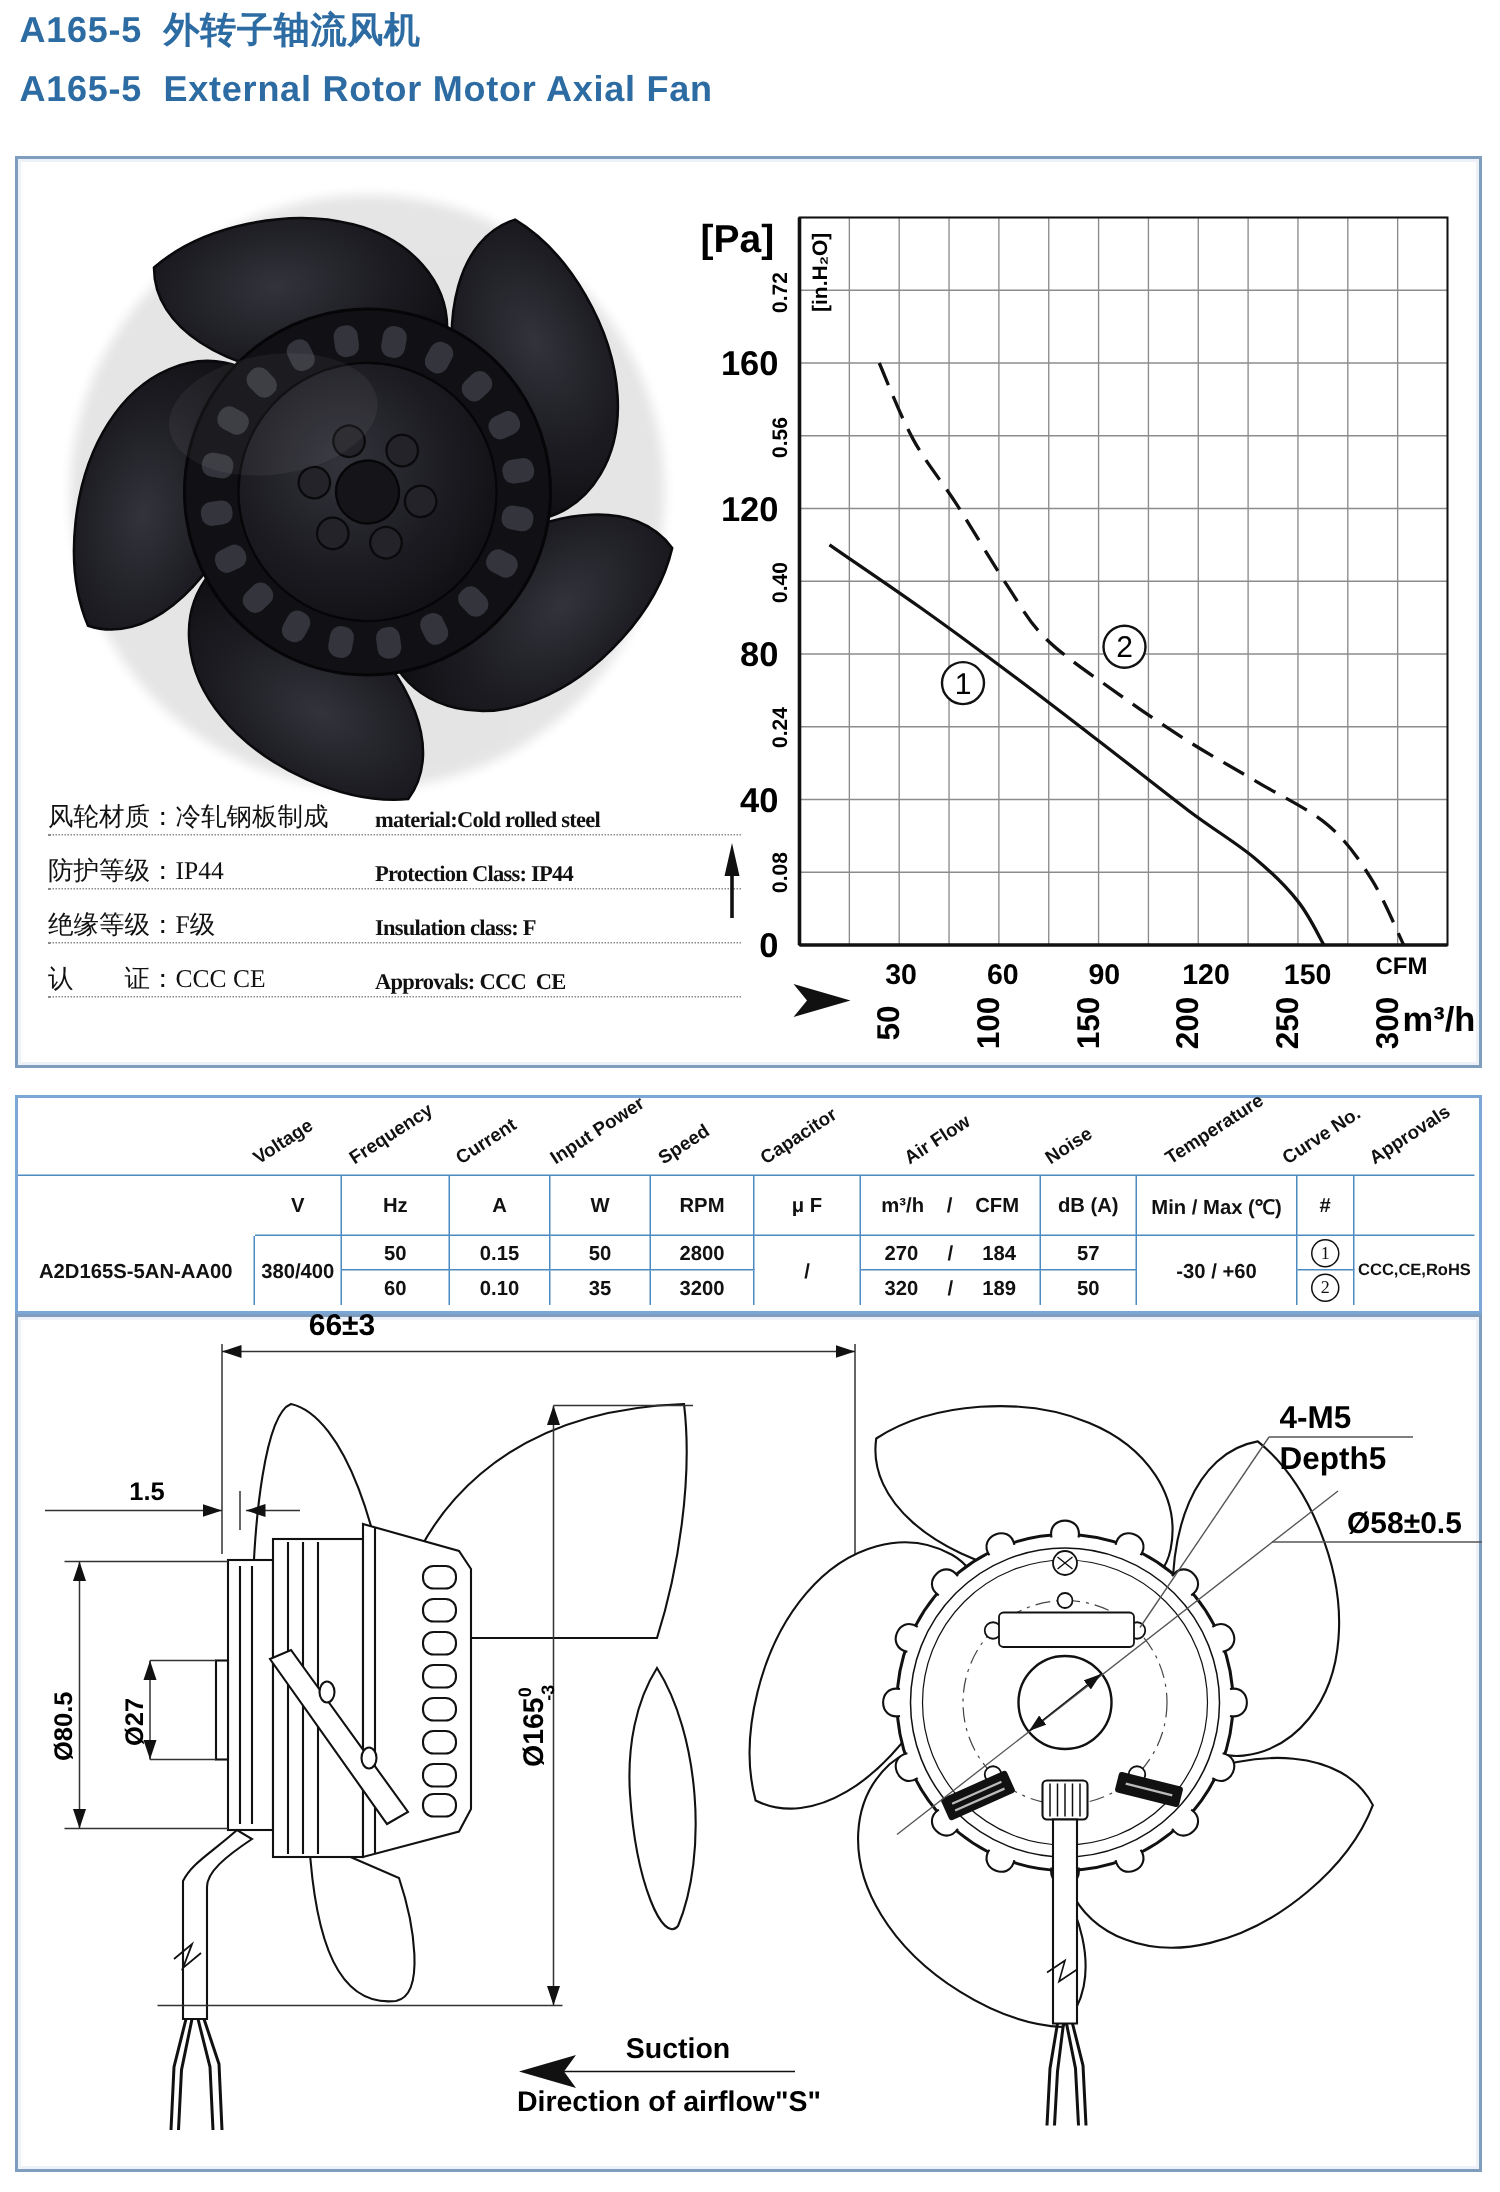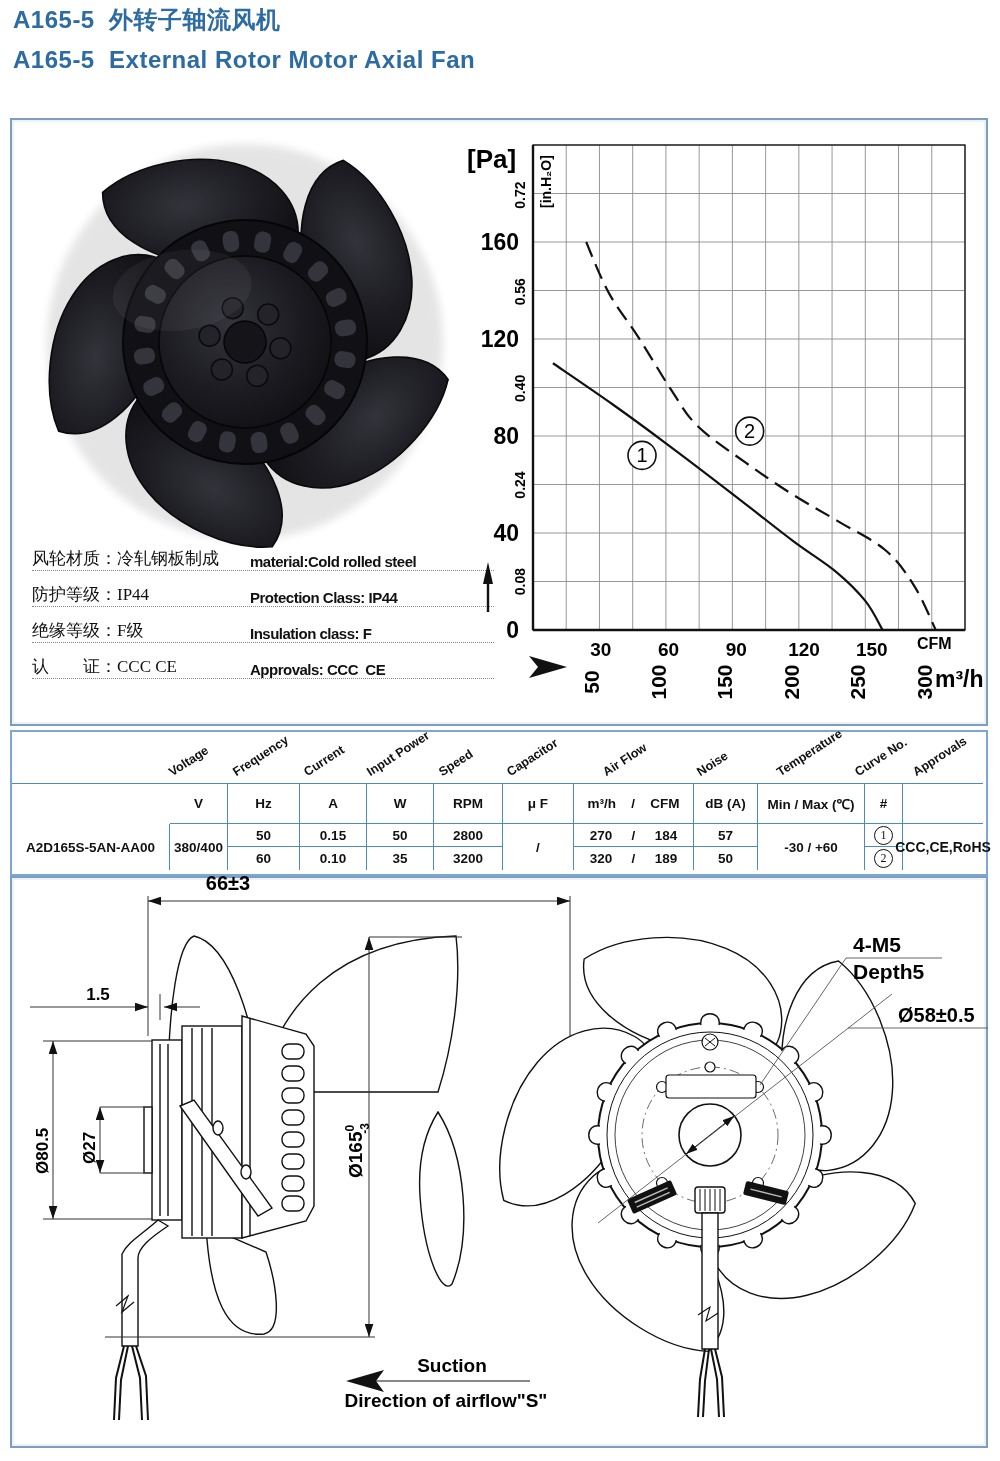--- a/index.html
+++ b/index.html
@@ -1,28 +1,28 @@
 <!DOCTYPE html>
 <html><head>
 <meta charset="utf-8">
 <style>
   html,body{margin:0;padding:0;background:#fff;}
   body{width:1000px;height:1461px;position:relative;font-family:"Liberation Sans",sans-serif;color:#111;overflow:hidden;}
   .title{position:absolute;left:13px;color:#2d6ba3;font-weight:bold;font-size:24px;letter-spacing:.5px;white-space:pre;}
   .title.zh{top:4px;}
   .title.en{top:46px;}
   .panel{position:absolute;left:10px;width:974px;border:2px solid #7f9dbf;box-shadow:inset 0 0 0 2px #edf2f8;background:#fff;}
-  .panel.p1{top:118px;height:604px;}
+  .panel.p1{top:104px;height:604px;}
   .panel.p2{top:730px;height:142px;box-shadow:none;border-color:#7aa7d6;}
   .panel.p3{top:876px;height:568px;}
   
   .specs{position:absolute;left:20px;top:415px;width:462px;}
   .spec-row{display:flex;align-items:flex-end;height:35px;border-bottom:1.6px dotted #8a8a8a;}
   .spec-zh{width:218px;font-family:"Liberation Serif",serif;font-size:17px;}
-  .spec-en{font-family:Liberation Sans, sans-serif;font-size:15px;font-weight:600;letter-spacing:-0.5px;white-space:pre;}
+  .spec-en{font-family:Liberation Serif, serif;font-size:15px;font-weight:600;letter-spacing:-0.5px;white-space:pre;}
   
   .grid{position:absolute;inset:0;display:grid;
         grid-template-columns:158px 58px 72px 67px 67px 69px 71px 120px 64px 107px 38px 80px;
         grid-template-rows:52px 40px 23px 23px;}
   .cell{border-right:1px solid #4d8ac2;border-bottom:1px solid #4d8ac2;display:flex;align-items:center;justify-content:center;
         font-size:13.5px;font-weight:bold;white-space:nowrap;}
   .cell.last{border-right:none;}
   .cell.nb{border-bottom:none;}
   .band{position:relative;grid-column:1/13;grid-row:1;border-bottom:1px solid #4d8ac2;}
   .diag{position:absolute;bottom:4px;transform-origin:0 100%;transform:rotate(-33deg);font-size:12.5px;font-weight:600;white-space:nowrap;}
@@ -249,21 +249,21 @@
     </div>
     <div class="cell" style="grid-row:3;grid-column:9">57</div>
     <div class="cell nb" style="grid-row:4;grid-column:9">50</div>
     <div class="cell nb" style="grid-row:3/5;grid-column:10">-30 / +60</div>
     <div class="cell" style="grid-row:3;grid-column:11">
         <span class="circ">1</span>
       </div>
     <div class="cell nb" style="grid-row:4;grid-column:11">
         <span class="circ">2</span>
       </div>
-    <div class="cell nb last" style="grid-row:3/5;grid-column:12;font-size:14px">CCC,CE,RoHS</div>
+    <div class="cell nb last" style="grid-row:3/5;grid-column:12;font-size:11px">CCC,CE,RoHS</div>
   </div>
 </div>
 
 <div class="panel p3">
 <svg style="position:absolute;left:-2px;top:-2px" width="978" height="568" viewBox="0 0 978 568">
   <defs>
     <marker id="ah" viewBox="0 0 12 8" refX="12" refY="4" markerWidth="13" markerHeight="9" orient="auto-start-reverse">
       <path d="M0,0 L12,4 L0,8 Z" fill="#111"></path>
     </marker>
     <path id="fvb" d="M -34,-98 C -98,-112 -150,-152 -143,-200 C -100,-228 -30,-232 18,-212 C 62,-194 88,-156 80,-116 C 74,-88 48,-80 22,-90 C 2,-98 -14,-94 -34,-98 Z"></path>

